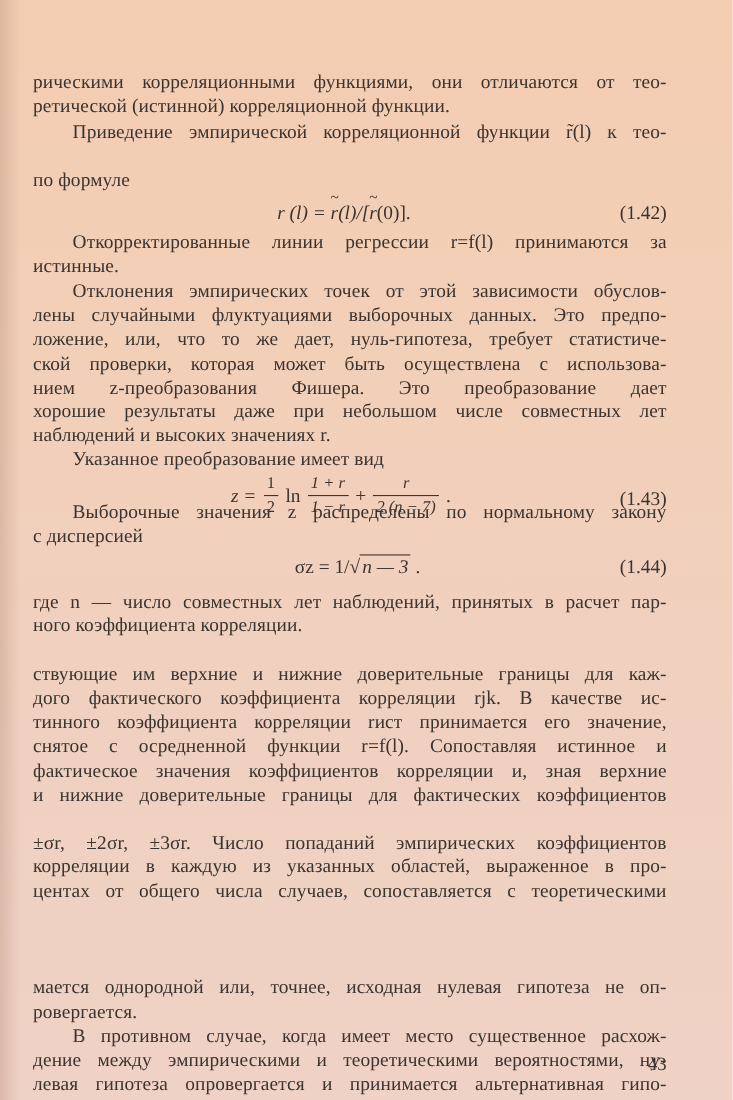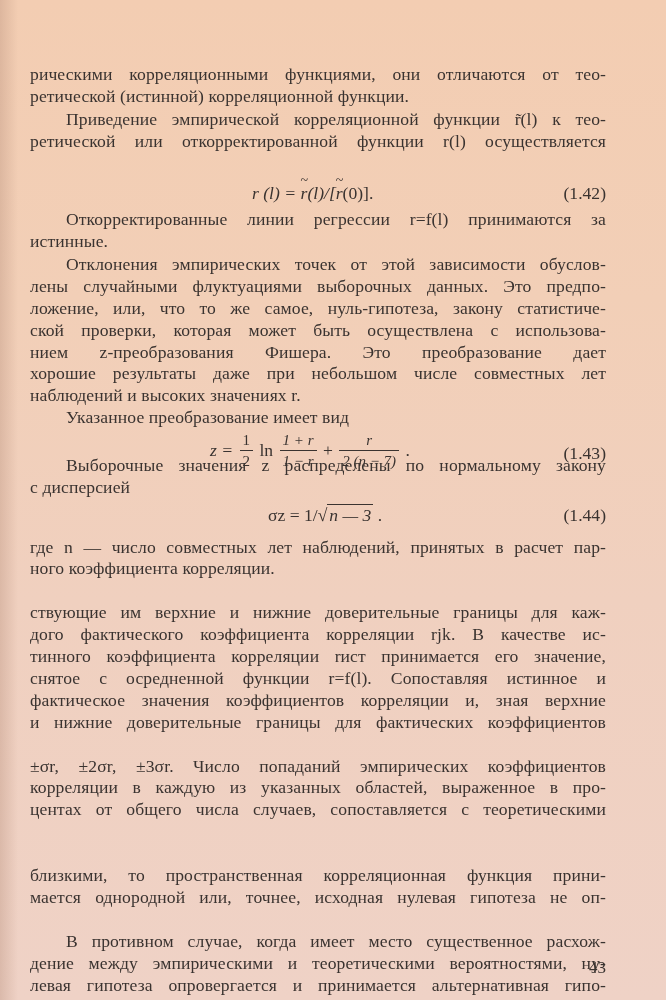--- a/index.html
+++ b/index.html
@@ -44,36 +44,36 @@
 <body>
 
 <div class="edge-shadow"></div>
 
 <div class="page">
 
   <div class="line" style="top:64px">рическими корреляционными функциями, они отличаются от тео-</div>
   <div class="line last" style="top:86px">ретической (истинной) корреляционной функции.</div>
 
   <div class="line indent" style="top:109px">Приведение эмпирической корреляционной функции r̃(l) к тео-</div>
-  <div class="line" style="top:131px">ретической или откорректированной функции r(l) осуществляется</div>
+  <div class="line last" style="top:153px">по формуле</div>
 
   <div class="eq" style="top:178px">
     <div class="body" style="left:222px; top:4px; line-height:22px;">
       <span class="i">r (l) =</span>
       <span class="i tilde">r</span><span class="i">(l)/[</span><span class="i tilde">r</span><span>(0)].</span>
     </div>
     <div class="num">(1.42)</div>
   </div>
 
   <div class="line indent" style="top:209px">Откорректированные линии регрессии r=f(l) принимаются за</div>
   <div class="line last" style="top:231px">истинные.</div>
 
   <div class="line indent" style="top:254px">Отклонения эмпирических точек от этой зависимости обуслов-</div>
   <div class="line" style="top:276px">лены случайными флуктуациями выборочных данных. Это предпо-</div>
-  <div class="line" style="top:298px">ложение, или, что то же самое, нуль-гипотеза, закону статистиче-</div>
+  <div class="line" style="top:298px">ложение, или, что то же дает, нуль-гипотеза, требует статистиче-</div>
   <div class="line" style="top:320px">ской проверки, которая может быть осуществлена с использова-</div>
   <div class="line" style="top:342px">нием z-преобразования Фишера. Это преобразование дает</div>
   <div class="line" style="top:363px">хорошие результаты даже при небольшом числе совместных лет</div>
   <div class="line last" style="top:385px">наблюдений и высоких значениях r.</div>
 
   <div class="line indent last" style="top:407px">Указанное преобразование имеет вид</div>
 
   <div class="eq" style="top:430px; height:46px">
     <div class="body" style="left:180px; top:0px;">
       <span class="i" style="vertical-align:middle">z =</span>
@@ -104,22 +104,22 @@
   <div class="line" style="top:602px">ствующие им верхние и нижние доверительные границы для каж-</div>
   <div class="line" style="top:624px">дого фактического коэффициента корреляции rjk. В качестве ис-</div>
   <div class="line" style="top:646px">тинного коэффициента корреляции rист принимается его значение,</div>
   <div class="line" style="top:668px">снятое с осредненной функции r=f(l). Сопоставляя истинное и</div>
   <div class="line" style="top:690px">фактическое значения коэффициентов корреляции и, зная верхние</div>
   <div class="line" style="top:712px">и нижние доверительные границы для фактических коэффициентов</div>
   <div class="line" style="top:756px">±σr, ±2σr, ±3σr. Число попаданий эмпирических коэффициентов</div>
   <div class="line" style="top:777px">корреляции в каждую из указанных областей, выраженное в про-</div>
   <div class="line" style="top:799px">центах от общего числа случаев, сопоставляется с теоретическими</div>
 
-  <div class="line" style="top:865px">близкими, то пространственная корреляционная функция прини-</div>
   <div class="line" style="top:887px">мается однородной или, точнее, исходная нулевая гипотеза не оп-</div>
+  <div class="line last" style="top:909px">ровергается.</div>
 
   <div class="line indent" style="top:931px">В противном случае, когда имеет место существенное расхож-</div>
   <div class="line" style="top:953px">дение между эмпирическими и теоретическими вероятностями, ну-</div>
   <div class="line" style="top:975px">левая гипотеза опровергается и принимается альтернативная гипо-</div>
   <div class="line" style="top:997px">теза — гипотеза неоднородности эмпирической пространственной</div>
 
   <div class="pagenum">43</div>
 </div>
 
 </body></html>

